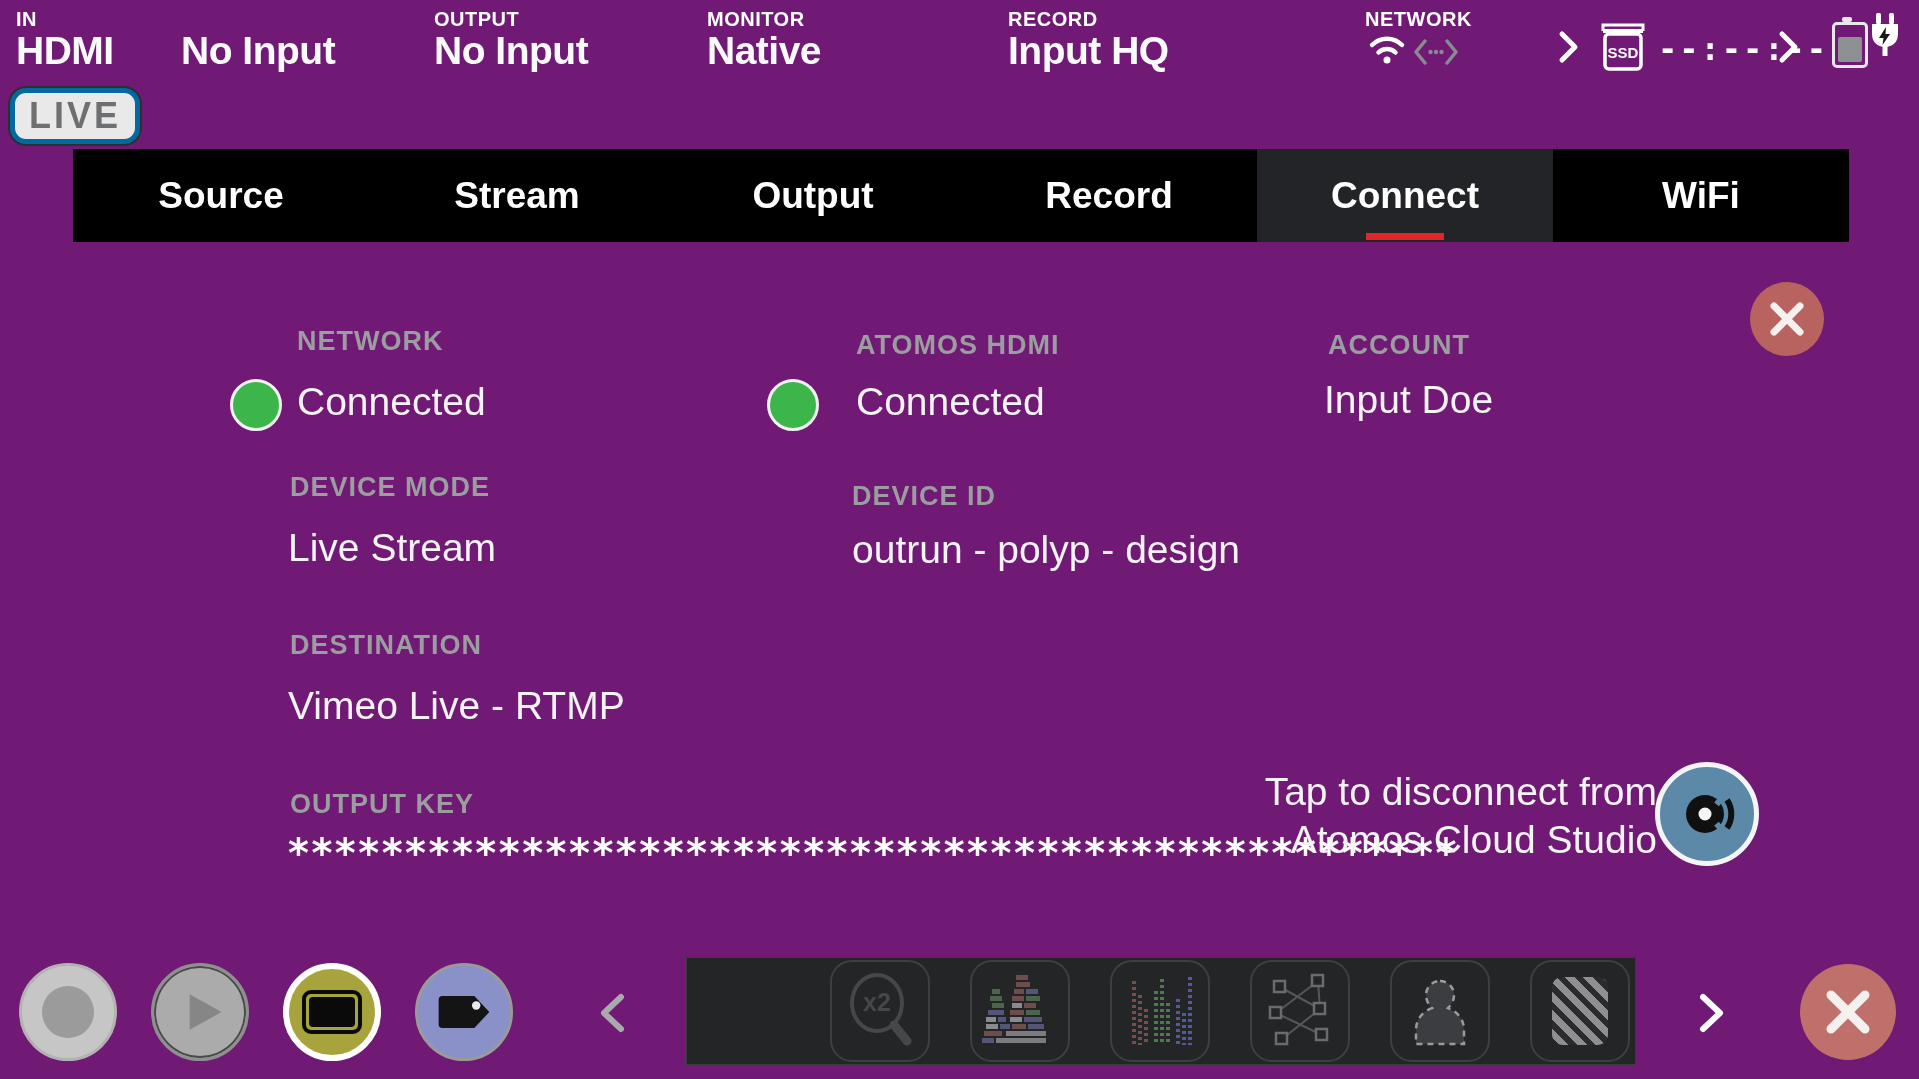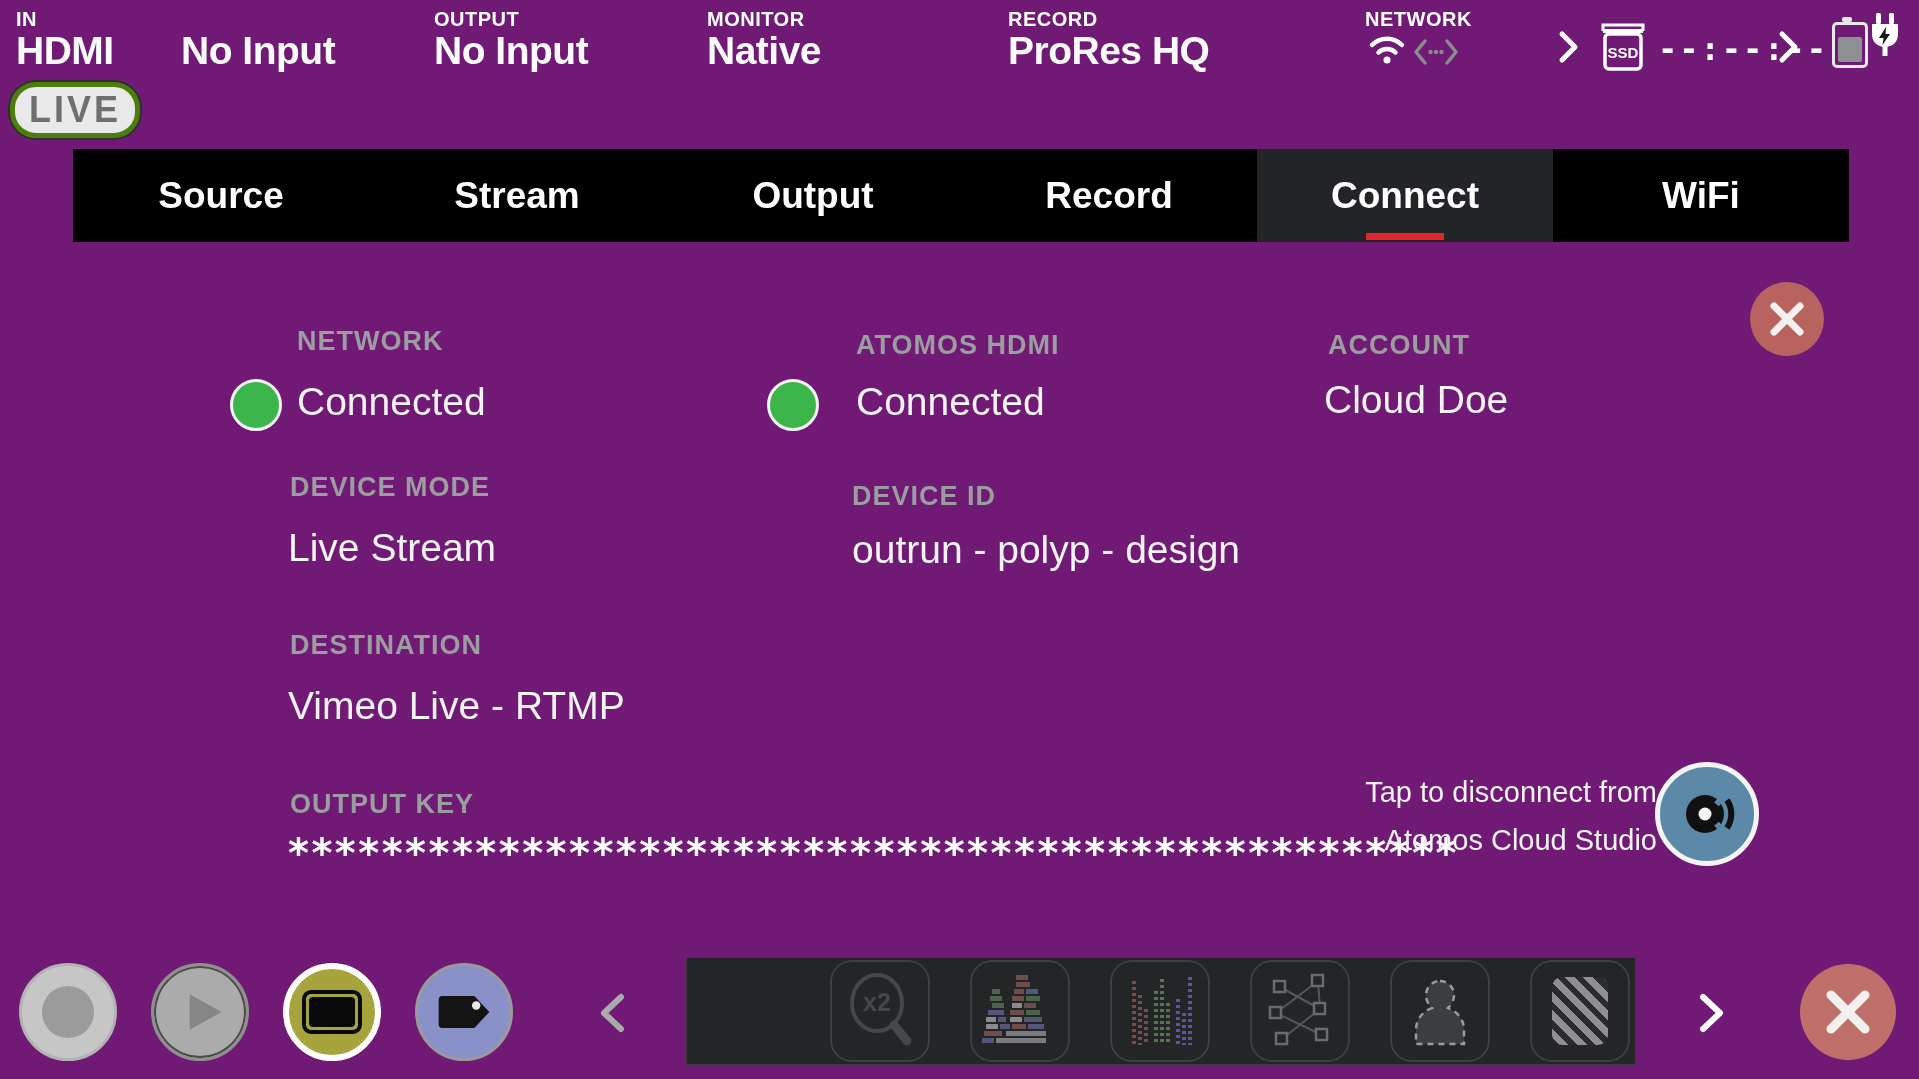--- a/index.html
+++ b/index.html
@@ -14,39 +14,39 @@
   .tb-label{font-size:20px;font-weight:700;color:#ffffff;letter-spacing:.5px;line-height:22px;height:22px;}
   .tb-value{font-size:39px;font-weight:700;color:#fafafa;letter-spacing:-.5px;line-height:42px;white-space:nowrap;}
   .chev{stroke:#fff;stroke-width:5;fill:none;stroke-linecap:round;stroke-linejoin:round;}
   .timecode{font-family:"DejaVu Sans Mono",monospace;font-weight:700;font-size:32px;letter-spacing:2px;color:#fff;white-space:nowrap;}
   
   .batt{position:absolute;width:30px;height:40px;border:3px solid #e8e8e8;border-radius:5px;}
   .batt:before{content:"";position:absolute;top:-8px;left:7px;width:10px;height:5px;background:#e8e8e8;border-radius:2px;}
   .batt-fill{position:absolute;left:3px;right:3px;bottom:3px;height:62%;background:#8f9094;border-radius:2px;}
   
   .live{
-    position:absolute;left:10px;top:82px;width:120px;height:46px;
-    background:#e9e9e9;border:5px solid #4d7c0f;border-radius:26px;
+    position:absolute;left:10px;top:88px;width:120px;height:46px;
+    background:#e9e9e9;border:5px solid #0369a1;border-radius:16px;
     display:flex;align-items:center;justify-content:center;
     font-size:36px;font-weight:800;color:#6e6f71;letter-spacing:3px;
     box-shadow:0 0 0 2px #2e2f31;
   }
   
   .tabs{position:absolute;left:73px;top:149px;width:1776px;height:93px;display:flex;border-radius:28px;}
   .tab{width:296px;height:93px;background:#000;display:flex;align-items:center;justify-content:center;
        font-size:37px;font-weight:700;color:#fff;position:relative;}
   .tab.active{background:#222428;}
   .tab.active .underline{position:absolute;left:50%;transform:translateX(-50%);bottom:2px;width:78px;height:7px;background:#e02629;}
   
   .sec-label{position:absolute;font-size:27px;font-weight:700;color:#9c9da0;letter-spacing:1px;white-space:nowrap;}
   .sec-value{position:absolute;font-size:39px;font-weight:400;color:#f3f3f3;white-space:nowrap;}
   .dot{position:absolute;width:52px;height:52px;border-radius:50%;background:#3cb54a;border:3px solid #f2f2f2;box-sizing:border-box;}
   .xbtn{position:absolute;border-radius:50%;background:#b96361;display:flex;align-items:center;justify-content:center;}
   .stars{position:absolute;font-size:40px;font-weight:700;color:#fff;letter-spacing:2.5px;white-space:nowrap;font-family:"DejaVu Sans",sans-serif;}
-  .disc-text{position:absolute;right:289px;top:768px;text-align:right;font-size:29px;line-height:48px;color:#f3f3f3;}
+  .disc-text{position:absolute;right:289px;top:768px;text-align:right;font-size:39px;line-height:48px;color:#f3f3f3;}
   .cloud-btn{position:absolute;left:1655px;top:762px;width:104px;height:104px;border-radius:50%;
              background:#5d89a8;border:5px solid #f5f5f5;box-sizing:border-box;
              display:flex;align-items:center;justify-content:center;}
   
   .round-btn{position:absolute;border-radius:50%;top:963px;width:98px;height:98px;box-sizing:border-box;
              display:flex;align-items:center;justify-content:center;}
   .btn-rec{background:#c6c6c6;border:3px solid #b2b2b2;}
   .btn-rec .inner{width:52px;height:52px;border-radius:50%;background:#9b9b9b;}
   .btn-play{background:#ababab;border:3px solid #8f8f8f;box-shadow:inset 0 0 0 2px #4a4a4a;}
   .btn-mon{background:#a7a43e;border:6px solid #ffffff;}
@@ -77,21 +77,21 @@
   <div class="tb-item" style="left:434px">
     <div class="tb-label">OUTPUT</div>
     <div class="tb-value">No Input</div>
   </div>
   <div class="tb-item" style="left:707px">
     <div class="tb-label">MONITOR</div>
     <div class="tb-value">Native</div>
   </div>
   <div class="tb-item" style="left:1008px">
     <div class="tb-label">RECORD</div>
-    <div class="tb-value">ProRes HQ</div>
+    <div class="tb-value">Input HQ</div>
   </div>
 
   <div class="tb-item" style="left:1365px">
     <div class="tb-label">NETWORK</div>
   </div>
   <svg class="abs" style="left:1366px;top:28px" width="42" height="38" viewBox="0 0 42 38">
     <path d="M6 17 a21 21 0 0 1 30 0" stroke="#fff" stroke-width="4.5" fill="none" stroke-linecap="round"></path>
     <path d="M12.5 24.5 a12 12 0 0 1 17 0" stroke="#fff" stroke-width="4.5" fill="none" stroke-linecap="round"></path>
     <circle cx="21" cy="32" r="3.5" fill="#fff"></circle>
   </svg>
@@ -169,21 +169,21 @@
   <div class="stars" style="left:288px;top:830px">**************************************************</div>
 
   <div class="sec-label" style="left:856px;top:330px">ATOMOS HDMI</div>
   <div class="dot" style="left:767px;top:379px"></div>
   <div class="sec-value" style="left:856px;top:380px">Connected</div>
 
   <div class="sec-label" style="left:852px;top:481px">DEVICE ID</div>
   <div class="sec-value" style="left:852px;top:528px">outrun - polyp - design</div>
 
   <div class="sec-label" style="left:1328px;top:330px">ACCOUNT</div>
-  <div class="sec-value" style="left:1324px;top:378px">Cloud Doe</div>
+  <div class="sec-value" style="left:1324px;top:378px">Input Doe</div>
 
   <div class="xbtn" style="left:1750px;top:282px;width:74px;height:74px">
     <svg width="74" height="74" viewBox="0 0 74 74">
       <line x1="24" y1="24" x2="50" y2="50" stroke="#f5f1ef" stroke-width="7" stroke-linecap="round"></line>
       <line x1="50" y1="24" x2="24" y2="50" stroke="#f5f1ef" stroke-width="7" stroke-linecap="round"></line>
     </svg>
   </div>
 
   <div class="disc-text">
     <div>Tap to disconnect from</div>

